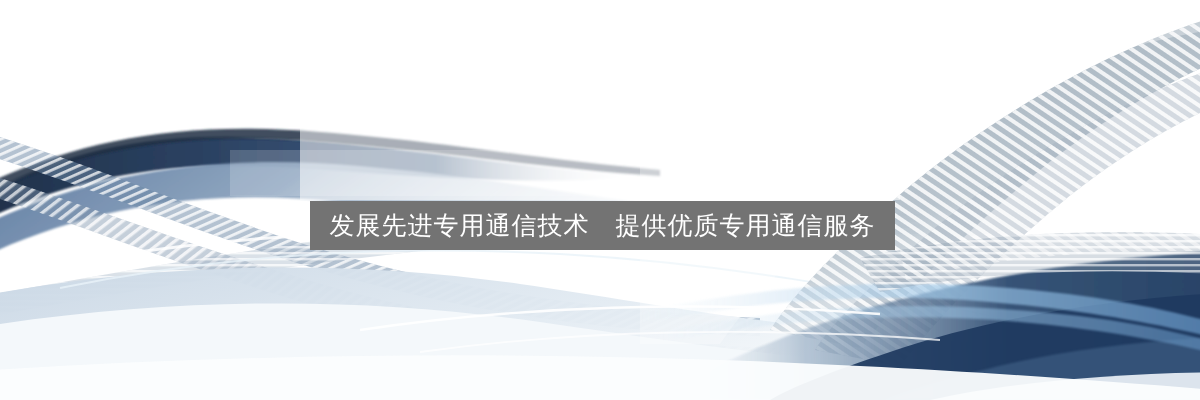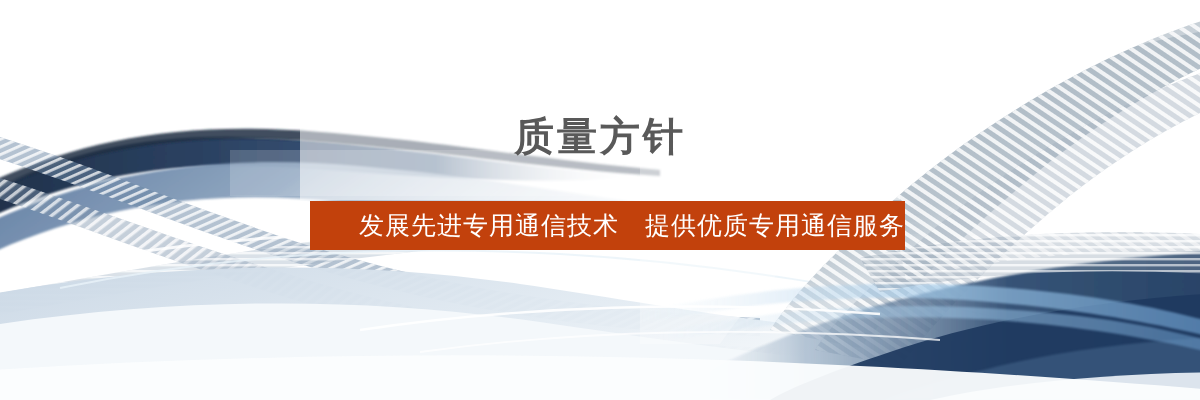--- a/index.html
+++ b/index.html
@@ -33,25 +33,24 @@
     color: #595959;
     line-height: 48px;
     white-space: nowrap;
   }
   #slogan-box {
     position: absolute;
     left: 310px;
     top: 201px;
     width: 585px;
     height: 49px;
-    background: #c2410c;
+    background: #737373;
     display: flex;
     align-items: center;
-    justify-content: flex-end;
-    padding-left: 10px;
+    justify-content: center;
   }
   #slogan-text {
     color: #ffffff;
     font-size: 25px;
     font-weight: normal;
     letter-spacing: 1px;
     white-space: pre;
     line-height: 49px;
   }
 </style>
@@ -216,19 +215,18 @@
 
       <path d="M 360,330 C 520,306 700,300 880,314" stroke="#ffffff" stroke-width="2.4" fill="none" opacity="0.9"></path>
       <path d="M 420,352 C 580,330 760,326 940,340" stroke="#ffffff" stroke-width="1.8" fill="none" opacity="0.75"></path>
 
       <rect x="0" y="0" width="1200" height="400" fill="none"></rect>
       <path d="M 300,0 L 900,0 L 900,200 L 300,200 Z" fill="#ffffff" opacity="0.55"></path>
       <path d="M 230,150 L 900,150 L 900,196 L 230,196 Z" fill="#ffffff" opacity="0.18"></path>
     </g>
   </svg>
 
-  <div id="title">质量方针</div>
 
   <div id="slogan-box">
     <span id="slogan-text">发展先进专用通信技术　提供优质专用通信服务</span>
   </div>
 
 </div>
 
 </body></html>

